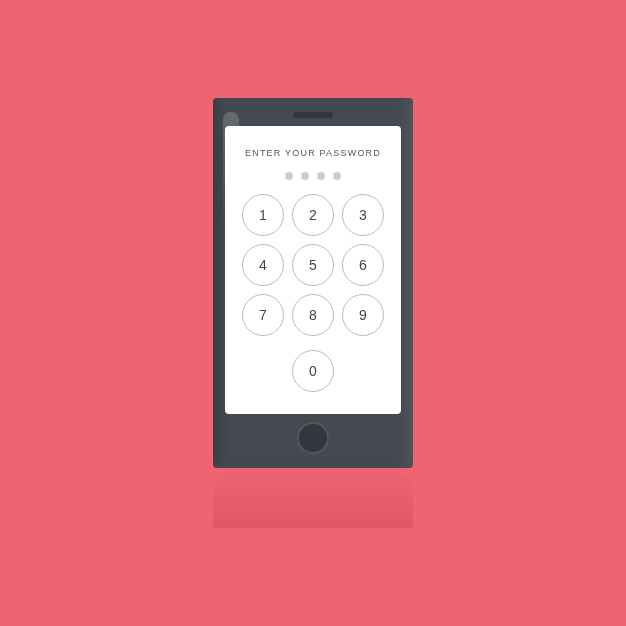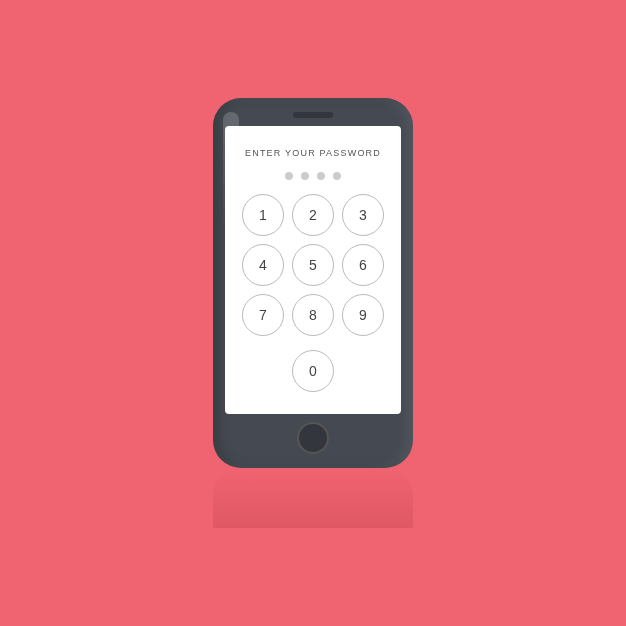--- a/index.html
+++ b/index.html
@@ -20,21 +20,21 @@
       flex-direction: column;
       align-items: center;
       position: relative;
     }
 
     
     .phone {
       width: 200px;
       height: 370px;
       background: #454a52;
-      border-radius: 28px;
+      border-radius: 4px;
       padding: 14px 10px;
       display: flex;
       flex-direction: column;
       align-items: center;
       position: relative;
       box-shadow: inset -6px 0 12px rgba(255,255,255,0.08), inset 6px 0 12px rgba(0,0,0,0.2);
     }
 
     
     .speaker {

